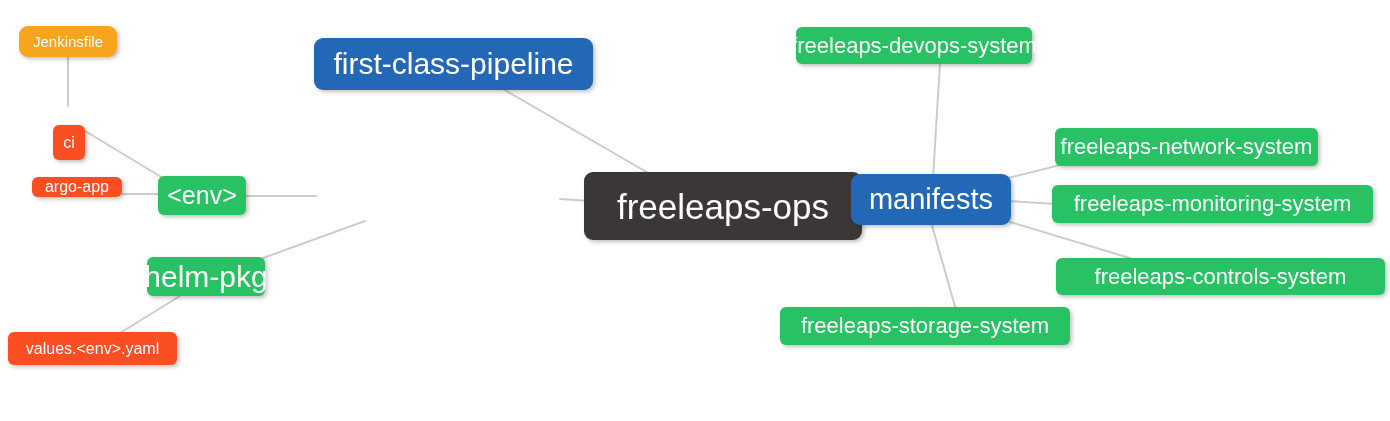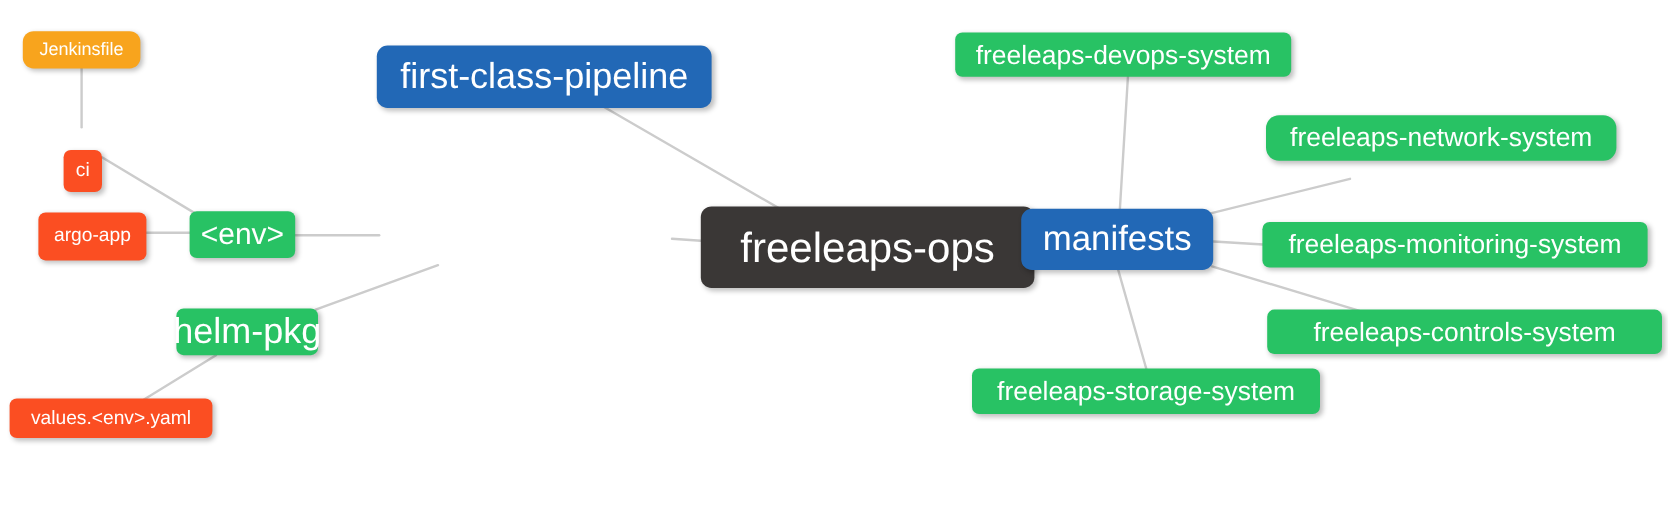--- a/index.html
+++ b/index.html
@@ -30,27 +30,27 @@
   .c-warning{background:var(--warning-bg,#f8a41d);}
 
   #n-root           {left:584px;top:172px;width:278px;height:68px;font-size:35px;}
   #n-fcp            {left:314px;top:38px; width:279px;height:52px;font-size:30px;}
   #n-service        {left:316px;top:171px;width:250px;height:52px;font-size:30px;}
   #n-manifests      {left:851px;top:174px;width:160px;height:51px;font-size:29px;}
   #n-env            {left:158px;top:176px;width:88px; height:39px;font-size:25px;text-align:right;}
   #n-helm           {left:147px;top:257px;width:118px;height:39px;font-size:30px;}
   #n-jenkinsfile    {left:19px; top:26px; width:98px; height:31px;font-size:15px;}
   #n-ci             {left:53px; top:104px;width:32px; height:35px;font-size:16px;margin-top:21px;}
-  #n-argo           {left:32px; top:177px;width:90px; height:40px;font-size:16px;}
+  #n-argo           {left:32px; top:177px;width:90px; height:20px;font-size:16px;}
   #n-values         {left:8px;  top:332px;width:169px;height:33px;font-size:16px;}
-  #n-devops         {left:796px; top:27px; width:280px;height:37px;font-size:22px;}
-  #n-network        {left:1055px;top:96px;width:292px;height:38px;font-size:22px;border-radius:11px;}
+  #n-devops         {left:796px; top:27px; width:236px;height:37px;font-size:22px;}
+  #n-network        {left:1055px;top:128px;width:263px;height:38px;font-size:22px;}
   #n-monitoring     {left:1052px;top:185px;width:321px;height:38px;font-size:22px;}
   #n-controls       {left:1056px;top:258px;width:329px;height:37px;font-size:22px;}
-  #n-storage        {left:810px; top:307px;width:290px;height:38px;font-size:22px;}
+  #n-storage        {left:780px; top:307px;width:290px;height:38px;font-size:22px;}
 </style>
 </head>
 <body>
 
 <div class="canvas">
 
   <svg class="edges" width="1390" height="421" aria-hidden="true">
     <line x1="68" y1="57" x2="68" y2="106"></line>
     <line x1="85" y1="131" x2="163" y2="178"></line>
     <line x1="122" y1="194" x2="158" y2="194"></line>

